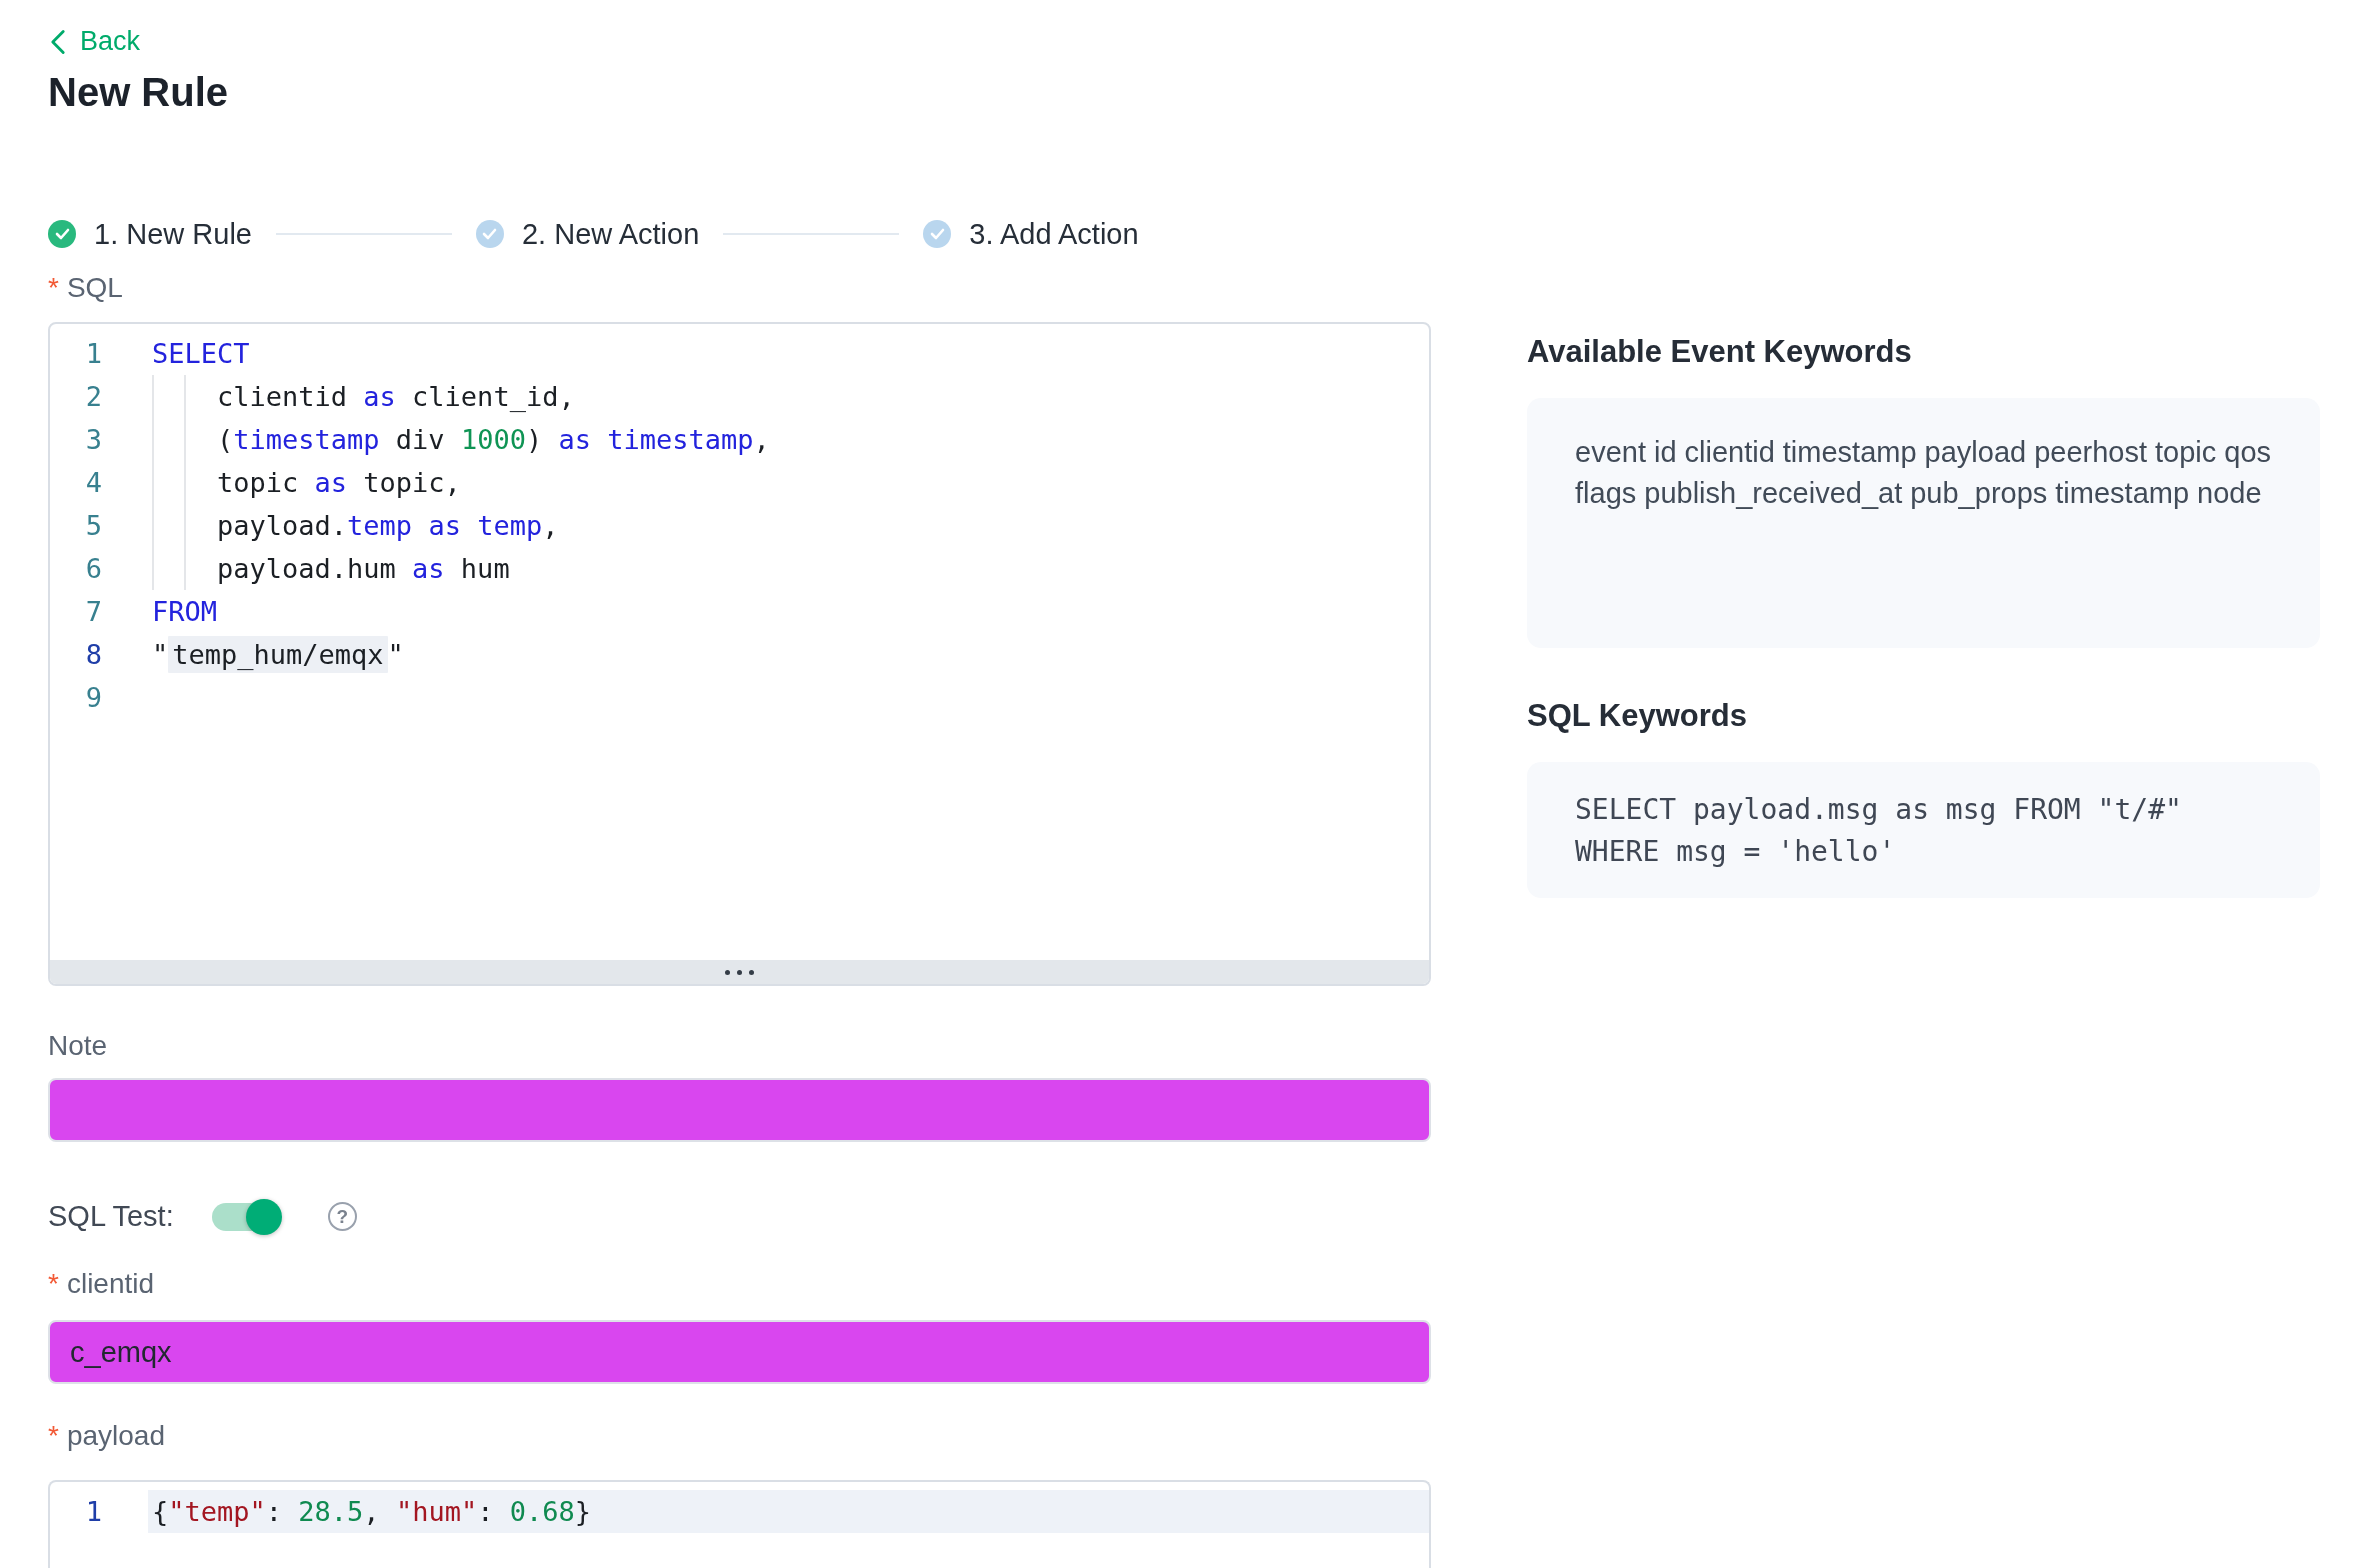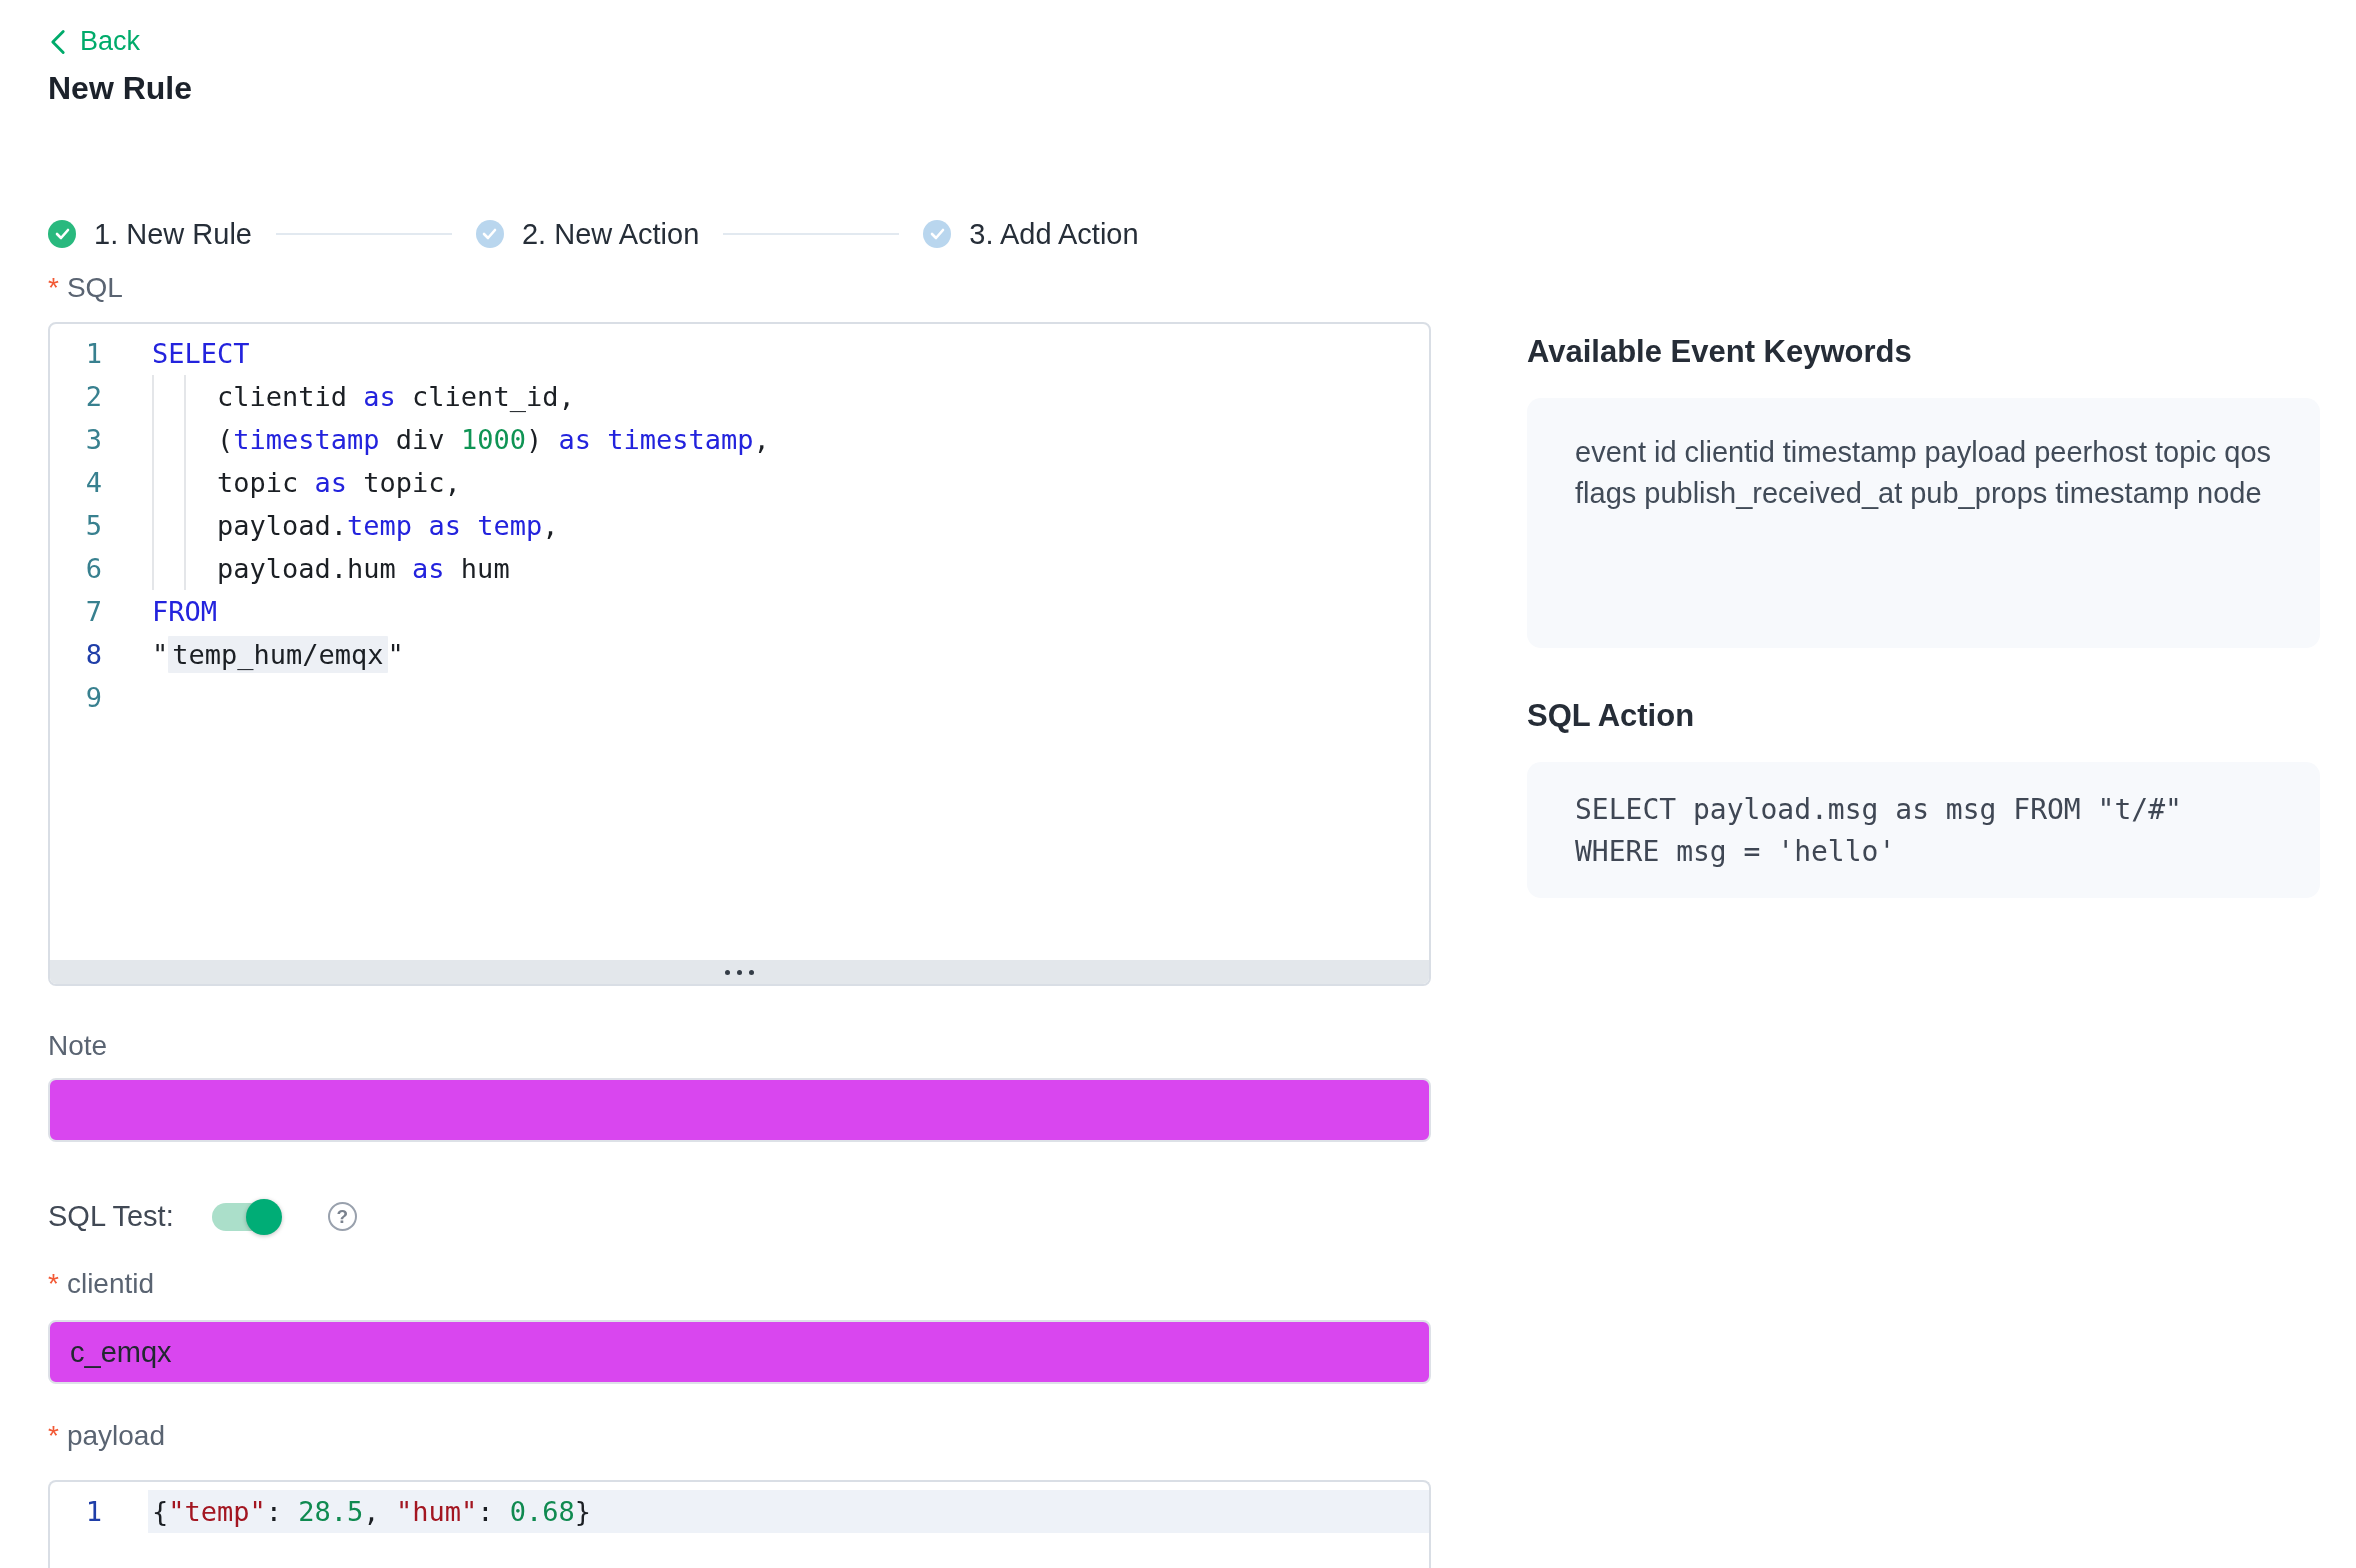--- a/index.html
+++ b/index.html
@@ -10,21 +10,21 @@
     --label:#5a6472; --asterisk:#f25a36; --connector:#e2e9f0;
     --bar-bg:#e3e7eb; --ink:#1c222b; --code-ink:#1b1f24;
   }
   *{margin:0;padding:0;box-sizing:border-box;}
   html,body{width:2356px;height:1568px;}
   body{position:relative;background:#ffffff;font-family:"Liberation Sans",sans-serif;overflow:hidden;}
 
   .back-link{position:absolute;left:48px;top:26px;display:flex;align-items:center;gap:12px;
     color:var(--green);font-size:27px;font-weight:500;cursor:pointer;}
   .back-chevron{display:flex;align-items:center;}
-  .page-title{position:absolute;left:48px;top:70px;font-size:32px;font-weight:700;color:var(--ink);}
+  .page-title{position:absolute;left:48px;top:70px;font-size:40px;font-weight:700;color:var(--ink);}
 
   .steps{position:absolute;left:48px;top:184px;display:flex;align-items:center;height:28px;margin-top:36px;}
   .step-item{display:flex;align-items:center;gap:18px;}
   .step-icon{width:28px;height:28px;border-radius:50%;display:flex;align-items:center;justify-content:center;flex:none;}
   .step-icon.done{background:var(--step-done);}
   .step-icon.pending{background:var(--step-pending);}
   .step-label{font-size:29px;color:#262e38;font-weight:500;white-space:nowrap;}
   .step-connector{width:176px;height:2px;background:var(--connector);margin:0 24px;flex:none;}
 
   .field-label{position:absolute;left:48px;font-size:28px;color:var(--label);display:flex;gap:8px;align-items:baseline;}
@@ -222,17 +222,17 @@
       <span class="kw-item">topic</span>
       <span class="kw-item">qos</span>
       <span class="kw-item">flags</span>
       <span class="kw-item">publish_received_at</span>
       <span class="kw-item">pub_props</span>
       <span class="kw-item">timestamp</span>
       <span class="kw-item">node</span>
     </div>
 </div>
 
-<div class="rp-heading rp-h2">SQL Action</div>
+<div class="rp-heading rp-h2">SQL Keywords</div>
 <div class="rp-card sql-ex-card">
     <span class="sql-ex-line">SELECT payload.msg as msg FROM "t/#"</span>
     <span class="sql-ex-line">WHERE msg = 'hello'</span>
   </div>
 
 </body></html>

